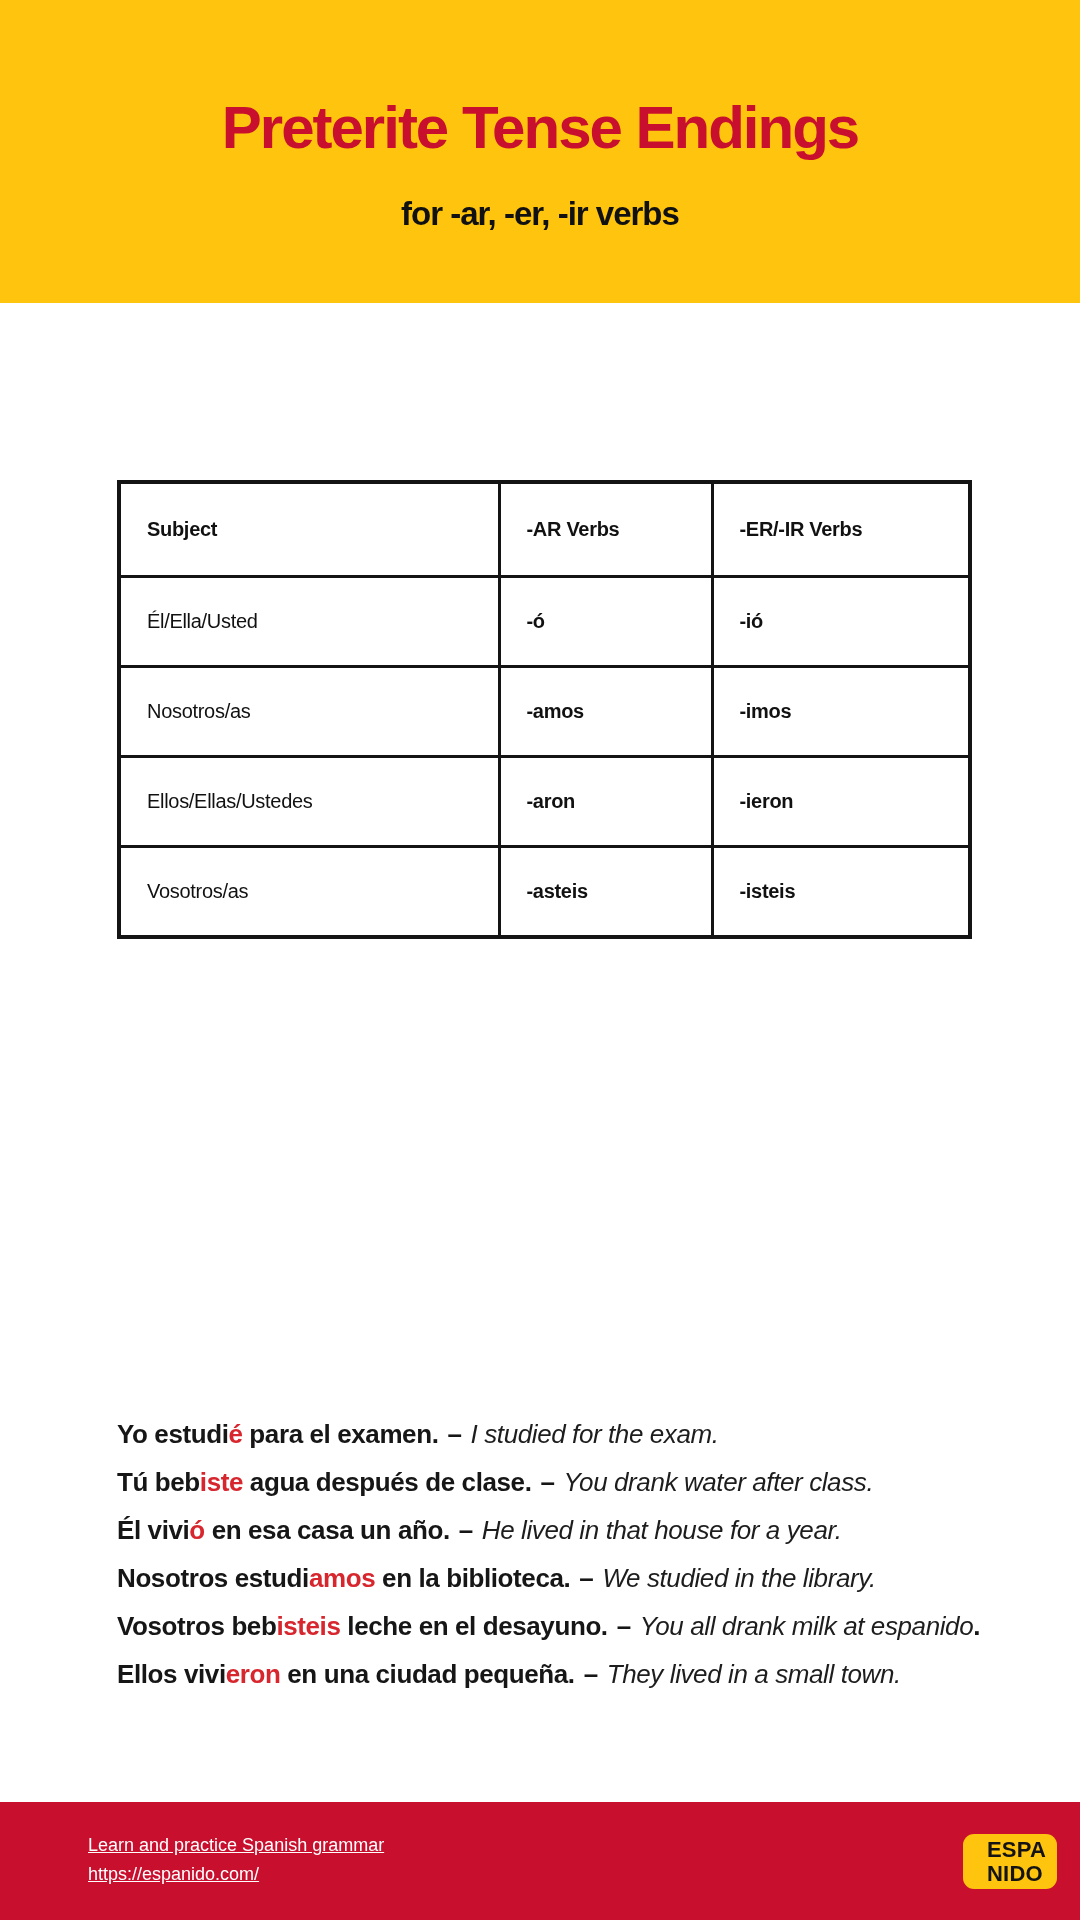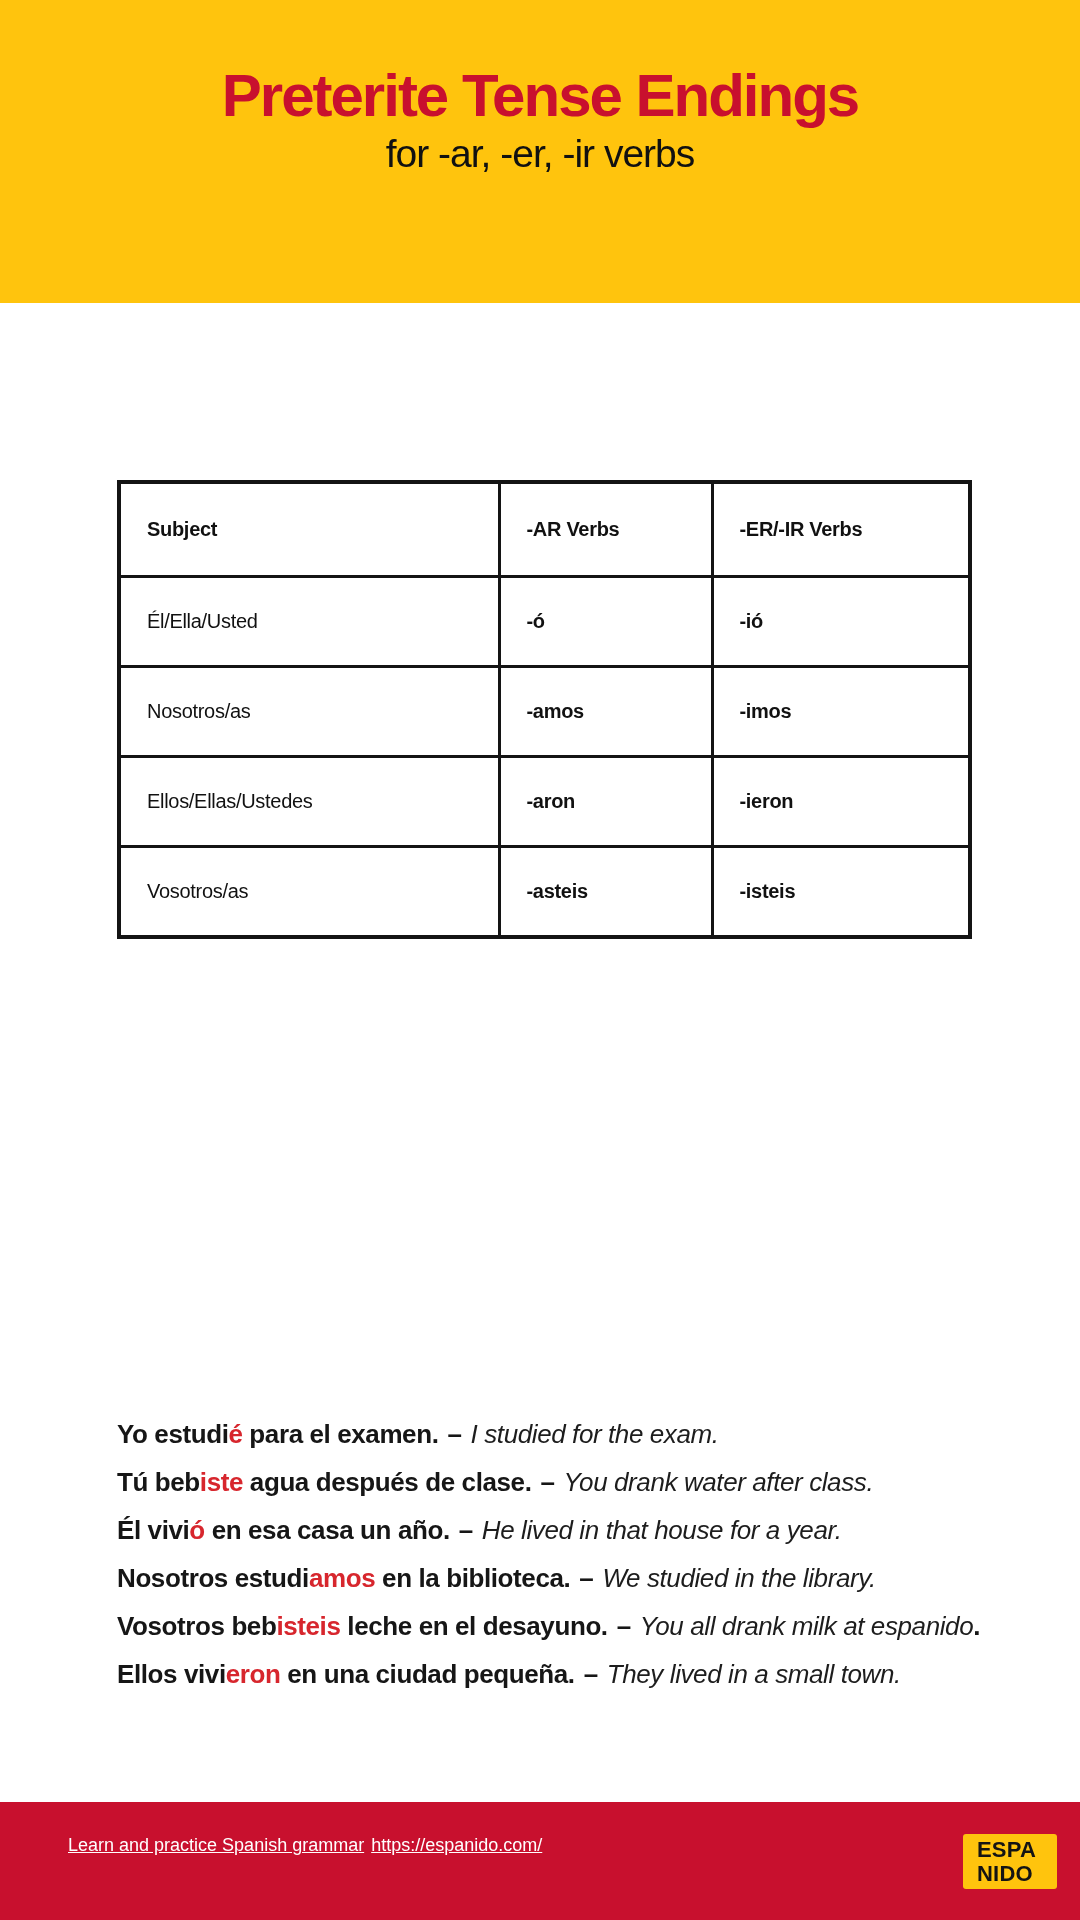--- a/index.html
+++ b/index.html
@@ -10,35 +10,36 @@
     overflow: hidden;
   }
   .page { position: relative; width: 1080px; height: 1920px; background: #ffffff; }
 
   
   .header {
     position: absolute; top: 0; left: 0;
     width: 1080px; height: 303px;
     background: #FFC40D;
     display: flex; flex-direction: column; align-items: center;
-    padding-top: 64px; box-sizing: border-box;
+    padding-top: 96px; box-sizing: border-box;
   }
   .title {
     color: #C8102E;
     font-size: 60px; font-weight: bold;
     letter-spacing: -2px;
     line-height: 64px;
     white-space: nowrap;
   }
   .subtitle {
     color: #111111;
-    font-size: 39px; font-weight: normal;
+    font-size: 33px; font-weight: bold;
     letter-spacing: -1px;
     line-height: 52px;
     white-space: nowrap;
+    margin-top: 28px;
   }
 
   
   table.endings {
     position: absolute; left: 117px; top: 480px;
     width: 851px;
     border-collapse: collapse;
     table-layout: fixed;
     border: 4px solid #141414;
   }
@@ -75,33 +76,33 @@
   .examples .en-tail { font-style: normal; font-weight: bold; }
 
   
   .footer {
     position: absolute; left: 0; bottom: 0;
     width: 1080px; height: 118px;
     background: #C8102E;
     box-sizing: border-box;
   }
   .footer-links {
-    position: absolute; left: 68px; top: 32px;
-    display: flex; flex-direction: row; gap: 7px;
+    position: absolute; left: 88px; top: 32px;
+    display: flex; flex-direction: column; gap: 7px;
   }
   .footer-links a {
     color: #ffffff; font-size: 18px; line-height: 22px;
     text-decoration: underline; font-weight: normal;
   }
   .logo {
     position: absolute; right: 23px; top: 32px;
     width: 94px; height: 55px;
-    background: #FFC40D; border-radius: 3px;
+    background: #FFC40D; border-radius: 11px;
     box-sizing: border-box;
-    padding: 4px 0 0 14px;
+    padding: 4px 0 0 24px;
   }
   .logo div {
     color: #141414; font-size: 22px; font-weight: bold;
     line-height: 24px; letter-spacing: 0.2px;
   }
 </style>
 </head>
 <body>
 
 <div class="page">

